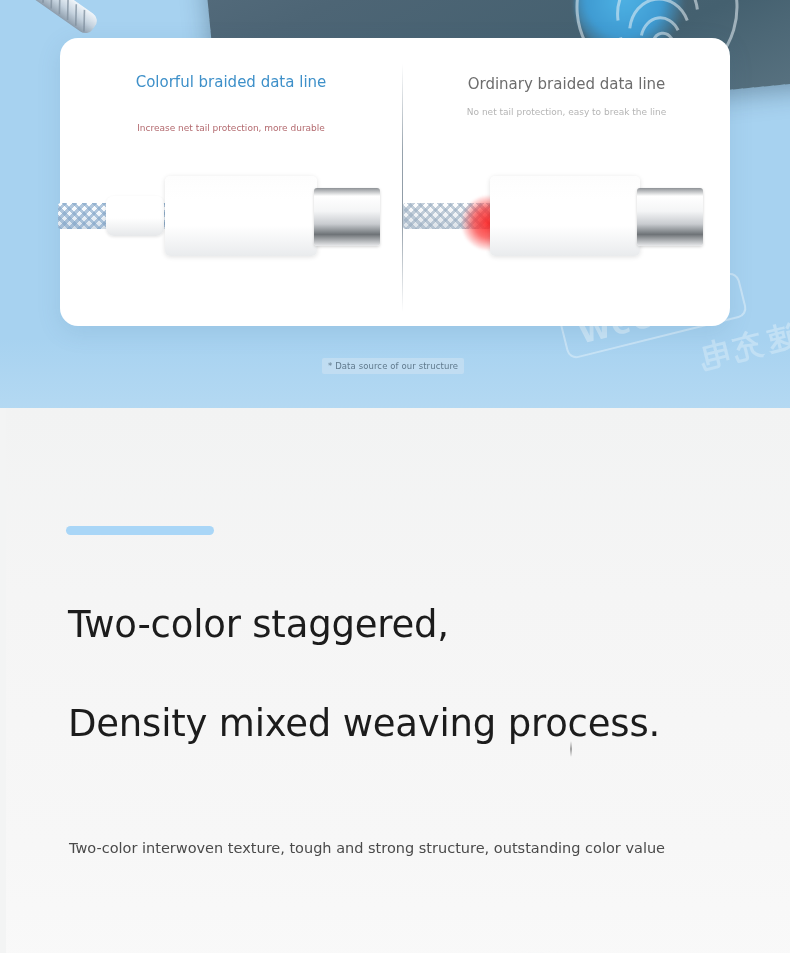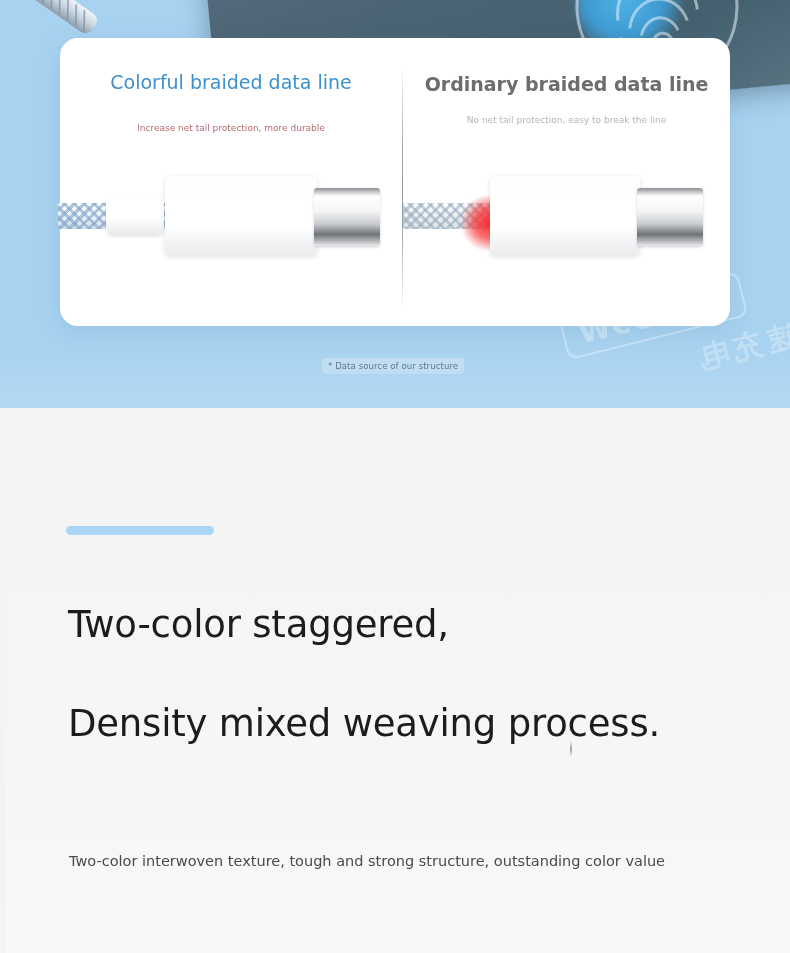--- a/index.html
+++ b/index.html
@@ -82,30 +82,30 @@
   }
   .card-divider{
     position:absolute;left:402px;top:64px;width:1px;height:248px;
     background:linear-gradient(to bottom,rgba(255,255,255,0) 0%,#97a3ad 35%,#8d99a4 62%,rgba(255,255,255,0) 100%);
     z-index:3;
   }
   .panel{position:absolute;top:38px;}
   .panel-left{left:60px;width:342px;}
   .panel-right{left:403px;width:327px;}
   .panel-title{
-    text-align:center;font-size:19px;line-height:16px;
+    text-align:center;font-size:15px;line-height:16px;
     margin:0;padding:0;
   }
   .panel-left .panel-title{color:#3e90c9;margin-top:36px;}
-  .panel-right .panel-title{color:#6d6d6d;margin-top:38px;font-weight:bold;}
+  .panel-right .panel-title{color:#6d6d6d;margin-top:38px;}
   .panel-sub{
     text-align:center;font-size:9px;line-height:12px;margin:0;padding:0;
   }
   .panel-left .panel-sub{color:#b36a6f;margin-top:32px;}
-  .panel-right .panel-sub{color:#b5b5b5;margin-top:22px;}
+  .panel-right .panel-sub{color:#b5b5b5;margin-top:14px;}
 
   
   .cable-wrap{position:absolute;top:165px;height:100px;}
   .cable-left{left:58px;width:340px;}
   .cable-right{left:403px;width:330px;}
 
   .braid{
     position:absolute;top:38px;height:26px;
     background:
       repeating-linear-gradient(45deg,rgba(150,170,190,.55) 0 3px,rgba(255,255,255,0) 3px 7px),
@@ -160,21 +160,21 @@
     border-radius:5px;background:#a9d6f7;
   }
   .headline{
     position:absolute;left:62px;
     color:#1c1c1c;font-weight:400;
     white-space:nowrap;
   }
   .headline-1{top:195px;font-size:37px;line-height:44px;letter-spacing:-.2px;}
   .headline-2{top:294px;font-size:37px;line-height:44px;letter-spacing:-.2px;text-align:right;}
   .subcopy{
-    position:absolute;left:63px;top:443px;
+    position:absolute;left:63px;top:430px;
     color:#4a4a4a;font-size:14.5px;line-height:20px;white-space:nowrap;
   }
   .tick-mark{
     position:absolute;left:564px;top:333px;width:2px;height:16px;
     background:linear-gradient(to bottom,rgba(120,120,120,0),rgba(90,90,90,.55),rgba(120,120,120,0));
     border-radius:1px;
   }
   .bottom-blob{
     position:absolute;left:430px;bottom:-82px;width:200px;height:150px;border-radius:50%;
     background:radial-gradient(ellipse at 50% 40%,rgba(168,214,240,.78) 0%,rgba(196,228,246,.5) 45%,rgba(230,244,252,0) 78%);

